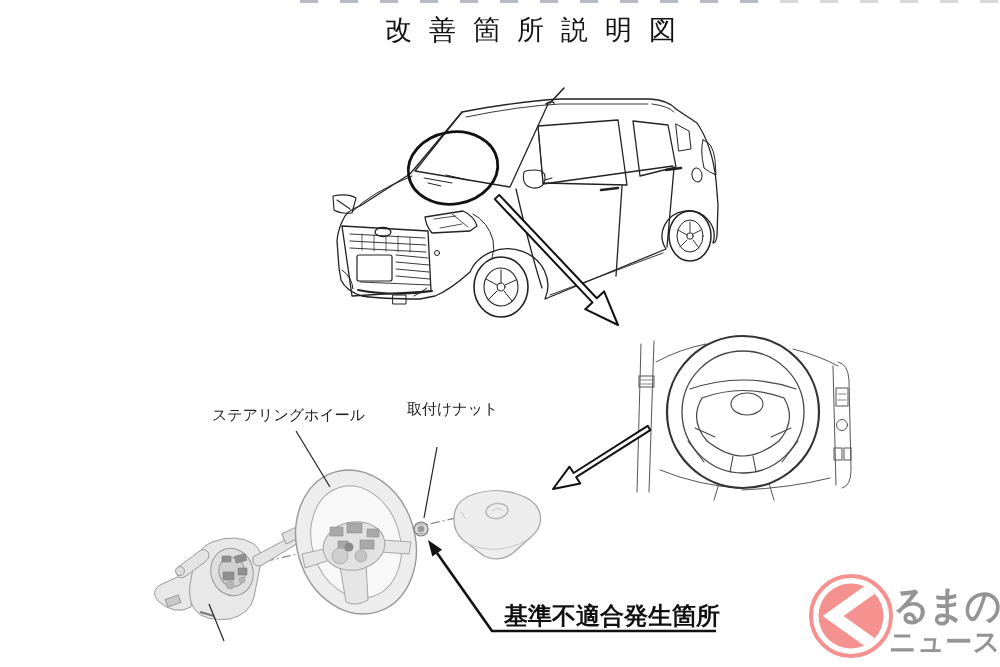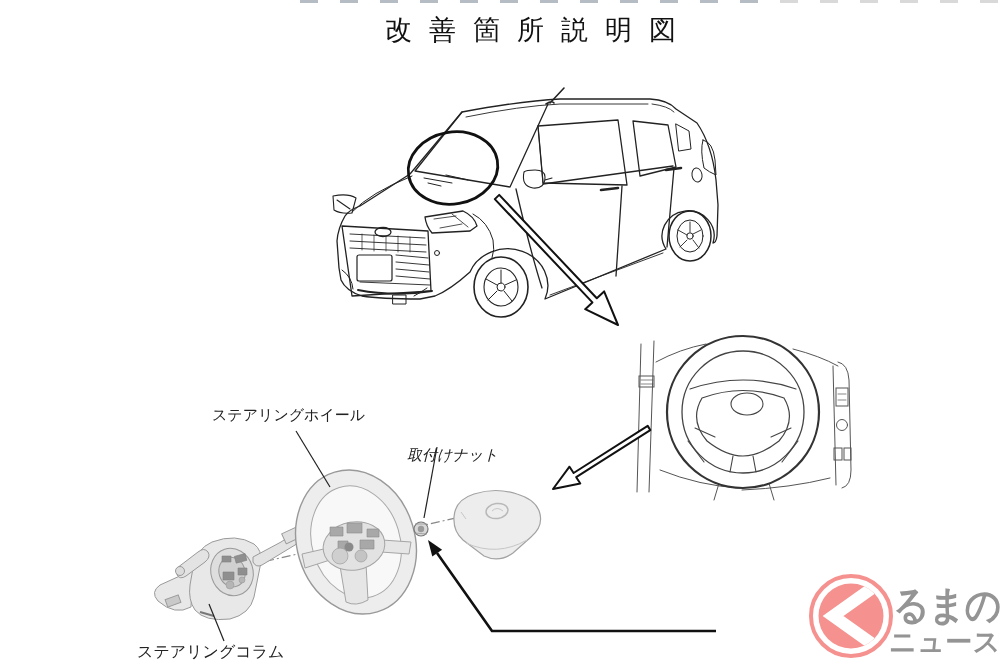--- a/index.html
+++ b/index.html
@@ -3,21 +3,21 @@
 <meta charset="utf-8">
 <style>
   html,body{margin:0;padding:0;background:#fff;}
   #stage{position:relative;width:1000px;height:667px;background:#ffffff;overflow:hidden;
          font-family:"Liberation Serif","DejaVu Serif",serif;color:#1a1a1a;}
   #lineart{position:absolute;left:0;top:0;width:1000px;height:667px;}
   .txt{position:absolute;white-space:nowrap;}
   .title{left:385px;top:12px;font-size:27px;letter-spacing:17px;color:#111;}
   .lbl{font-size:15px;color:#222;}
   .lbl-wheel{left:212px;top:406px;}
-  .lbl-nut{left:407px;top:446px;font-style:italic;}
+  .lbl-nut{left:407px;top:400px;}
   .lbl-column{left:137px;top:642px;font-size:16px;}
   .lbl-defect{left:504px;top:600px;font-size:24px;font-weight:bold;color:#101010;}
   .logo-text{font-family:"DejaVu Sans","Liberation Sans",sans-serif;font-weight:bold;color:#949494;}
   .logo-l1{left:893px;top:579px;font-size:36px;letter-spacing:-1px;transform:scaleY(1.12);transform-origin:top left;}
   .logo-l2{left:889px;top:624px;font-size:27px;letter-spacing:0.5px;text-align:right;}
 </style>
 </head>
 <body>
 
 <div id="stage">
@@ -198,16 +198,16 @@
     <g>
       <circle cx="851" cy="616" r="40" fill="#ffffff" stroke="#F5918E" stroke-width="4"></circle>
       <circle cx="851" cy="616" r="32.5" fill="#F5918E"></circle>
       <path d="M871,589 L833,616 L871,643" fill="none" stroke="#ffffff" stroke-width="12" clip-path="url(#logoClip)"></path>
     </g>
   </svg>
 
   <div class="txt lbl lbl-wheel">ステアリングホイール</div>
   <div class="txt title">改善箇所説明図</div>
   <div class="txt lbl lbl-nut">取付けナット</div>
-  <div class="txt lbl lbl-column">ステアリングコラム</div>
+  <div class="txt lbl-defect">基準不適合発生箇所</div>
   <div class="txt logo-text logo-l1">るまの</div>
   <div class="txt logo-text logo-l2">ニュース</div>
 </div>
 
 </body></html>

